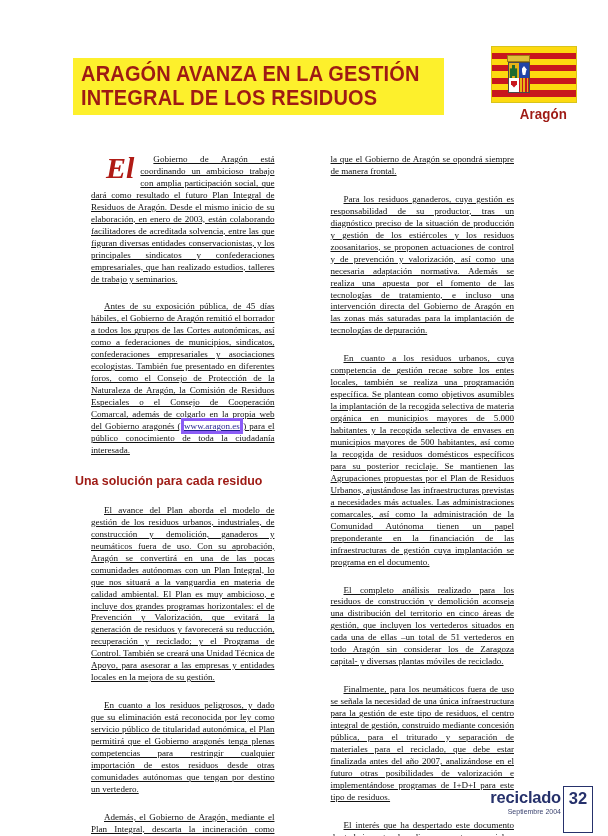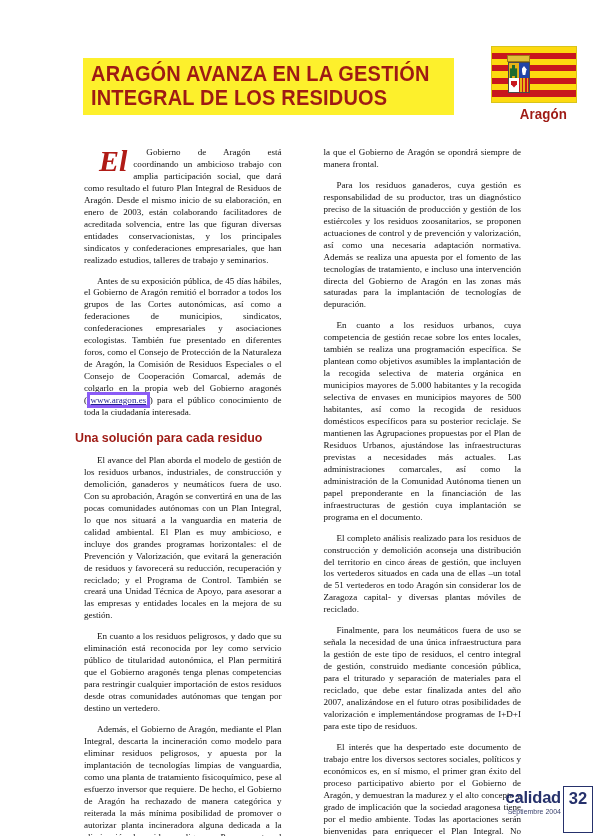--- a/index.html
+++ b/index.html
@@ -31,21 +31,20 @@
   }
 
   .title-banner {
     position: absolute;
     left: 73px;
     top: 58px;
     width: 371px;
     background: #fdf02c;
     padding: 4px 6px 5px 8px;
     box-sizing: border-box;
-    margin-left: 10px;
   }
   .title-line {
     font-family: "Liberation Sans", "DejaVu Sans", sans-serif;
     font-weight: bold;
     font-size: 21.5px;
     line-height: 24px;
     letter-spacing: 0.2px;
     color: #9e1a14;
     white-space: nowrap;
     transform: scaleX(0.93);
@@ -177,22 +176,23 @@
   .col {
     width: 215.5px;
     font-size: 9.05px;
     line-height: 11.95px;
     color: #111111;
     text-align: justify;
     text-justify: inter-word;
     hyphens: manual;
   }
   .col p {
-    margin: 9px;
+    margin: 16px;
     text-indent: 13px;
+    text-decoration: underline;
   }
   .col p.noindent { text-indent: 0; }
 
   .dropcap {
     float: left;
     font-family: "Liberation Serif", "DejaVu Serif", serif;
     font-style: italic;
     font-weight: bold;
     color: #b01b16;
     font-size: 30px;
@@ -338,21 +338,21 @@
       <p>El completo análisis realizado para los residuos de construcción y demolición aconseja una distribución del territorio en cinco áreas de gestión, que incluyen los vertederos situados en cada una de ellas –un total de 51 vertederos en todo Aragón sin considerar los de Zaragoza capital- y diversas plantas móviles de reciclado.</p>
       <p>Finalmente, para los neumáticos fuera de uso se señala la necesidad de una única infraestructura para la gestión de este tipo de residuos, el centro integral de gestión, construido mediante concesión pública, para el triturado y separación de materiales para el reciclado, que debe estar finalizada antes del año 2007, analizándose en el futuro otras posibilidades de valorización e implementándose programas de I+D+I para este tipo de residuos.</p>
       <p><span>El interés que ha despertado este documento de trabajo entre los diversos sectores sociales, políticos y económicos es, en sí mismo, el primer gran éxito del proceso participativo abierto por el Gobierno de Aragón, y demuestran la madurez y el alto concepto y grado de implicación que la sociedad aragonesa tiene por el medio ambiente. Todas las aportaciones serán bienvenidas para enriquecer el Plan Integral. No puede ser de otro modo, ya que el medio ambiente, en general, y la gestión de los residuos, en particular, es un problema de todos, y a todos nos compete aportar las soluciones.</span><span class="endmark">❧</span></p>
     </div>
 
   </div>
 
   <div class="footer">
     <div class="footer-rule"></div>
     <div class="brand-block">
-      <div class="brand">calidad</div>
+      <div class="brand">reciclado</div>
       <div class="brand-date">Septiembre 2004</div>
     </div>
     <div class="pagenum-box">
       <div class="pagenum">32</div>
     </div>
   </div>
 
 </div>
 
 </body></html>

